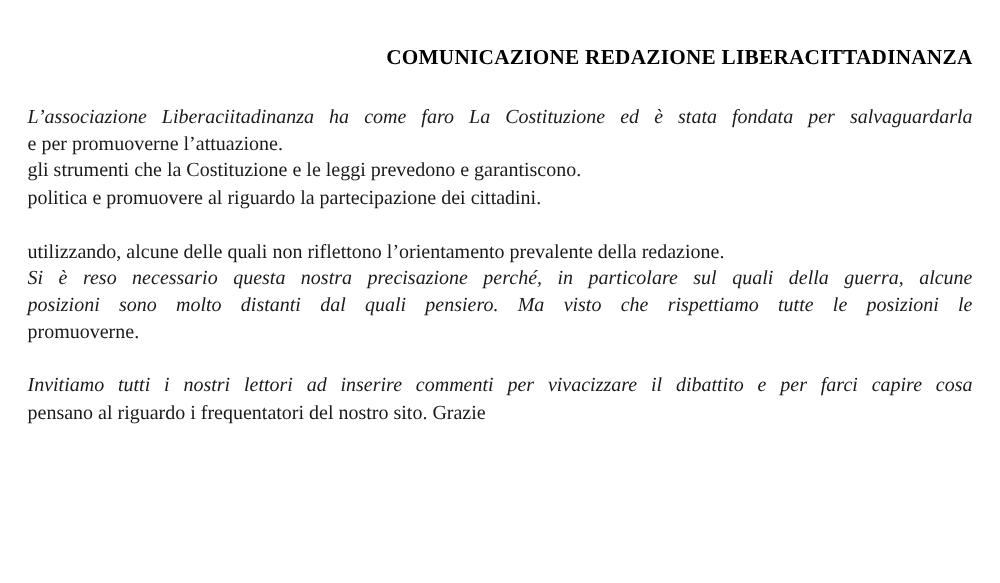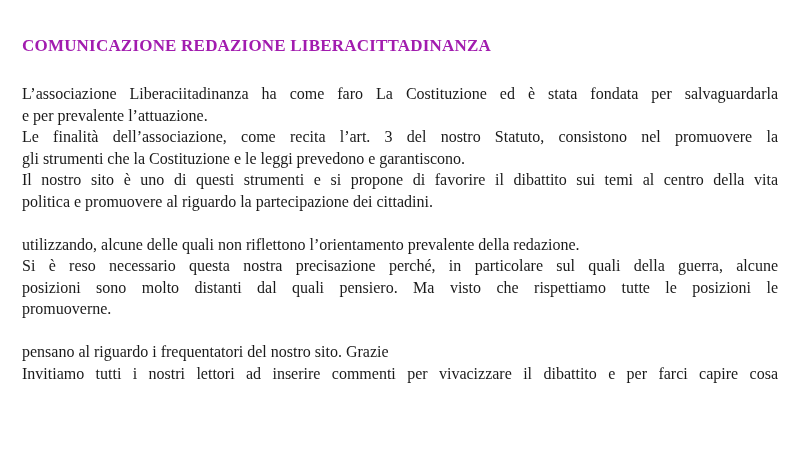--- a/index.html
+++ b/index.html
@@ -17,61 +17,60 @@
     width: 800px;
     height: 466px;
     padding: 30px 22px 0 22px;
     font-family: "Liberation Serif", serif;
     color: #1a1a1a;
     background: #ffffff;
   }
   .title {
     font-size: 17px;
     font-weight: bold;
-    text-align: left;
-    color: #a21caf;
+    text-align: right;
+    color: #000000;
     margin: 6px 0 27px 0;
     letter-spacing: 0.2px;
   }
   .body-text {
     width: 756px;
   }
   .paragraph {
     margin: 0 0 21.5px 0;
   }
   .line {
     font-size: 16px;
     line-height: 21.5px;
     text-align: left;
     color: #1a1a1a;
   }
   .line.justify {
     text-align: justify;
     text-align-last: justify;
     text-justify: inter-word;
+    font-style: italic;
   }
 </style>
 </head>
 <body>
 
 <div class="page">
   <h1 class="title">COMUNICAZIONE REDAZIONE LIBERACITTADINANZA</h1>
   <div class="body-text" id="paragraphs-container">
       <div class="paragraph">
         <div class="line justify">L’associazione Liberaciitadinanza ha come faro La Costituzione ed è stata fondata per salvaguardarla</div>
-        <div class="line">e per prevalente l’attuazione.</div>
-        <div class="line justify">Le finalità dell’associazione, come recita l’art. 3 del nostro Statuto, consistono nel promuovere la</div>
+        <div class="line">e per promuoverne l’attuazione.</div>
         <div class="line">gli strumenti che la Costituzione e le leggi prevedono e garantiscono.</div>
-        <div class="line justify">Il nostro sito è uno di questi strumenti e si propone di favorire il dibattito sui temi al centro della  vita</div>
         <div class="line">politica e promuovere al riguardo la partecipazione dei cittadini.</div>
       </div>
       <div class="paragraph">
         <div class="line">utilizzando, alcune delle quali  non riflettono l’orientamento prevalente della redazione.</div>
         <div class="line justify">Si è reso necessario questa nostra precisazione perché, in particolare sul quali della guerra, alcune</div>
         <div class="line justify">posizioni sono  molto distanti dal quali pensiero. Ma visto che rispettiamo tutte le posizioni le</div>
         <div class="line">promuoverne.</div>
       </div>
       <div class="paragraph">
+        <div class="line justify">Invitiamo tutti i nostri lettori ad inserire commenti per vivacizzare il dibattito e per farci capire cosa</div>
         <div class="line">pensano al riguardo i frequentatori del nostro sito. Grazie</div>
-        <div class="line justify">Invitiamo tutti i nostri lettori ad inserire commenti per vivacizzare il dibattito e per farci capire cosa</div>
       </div>
     </div>
 </div>
 
 </body></html>

